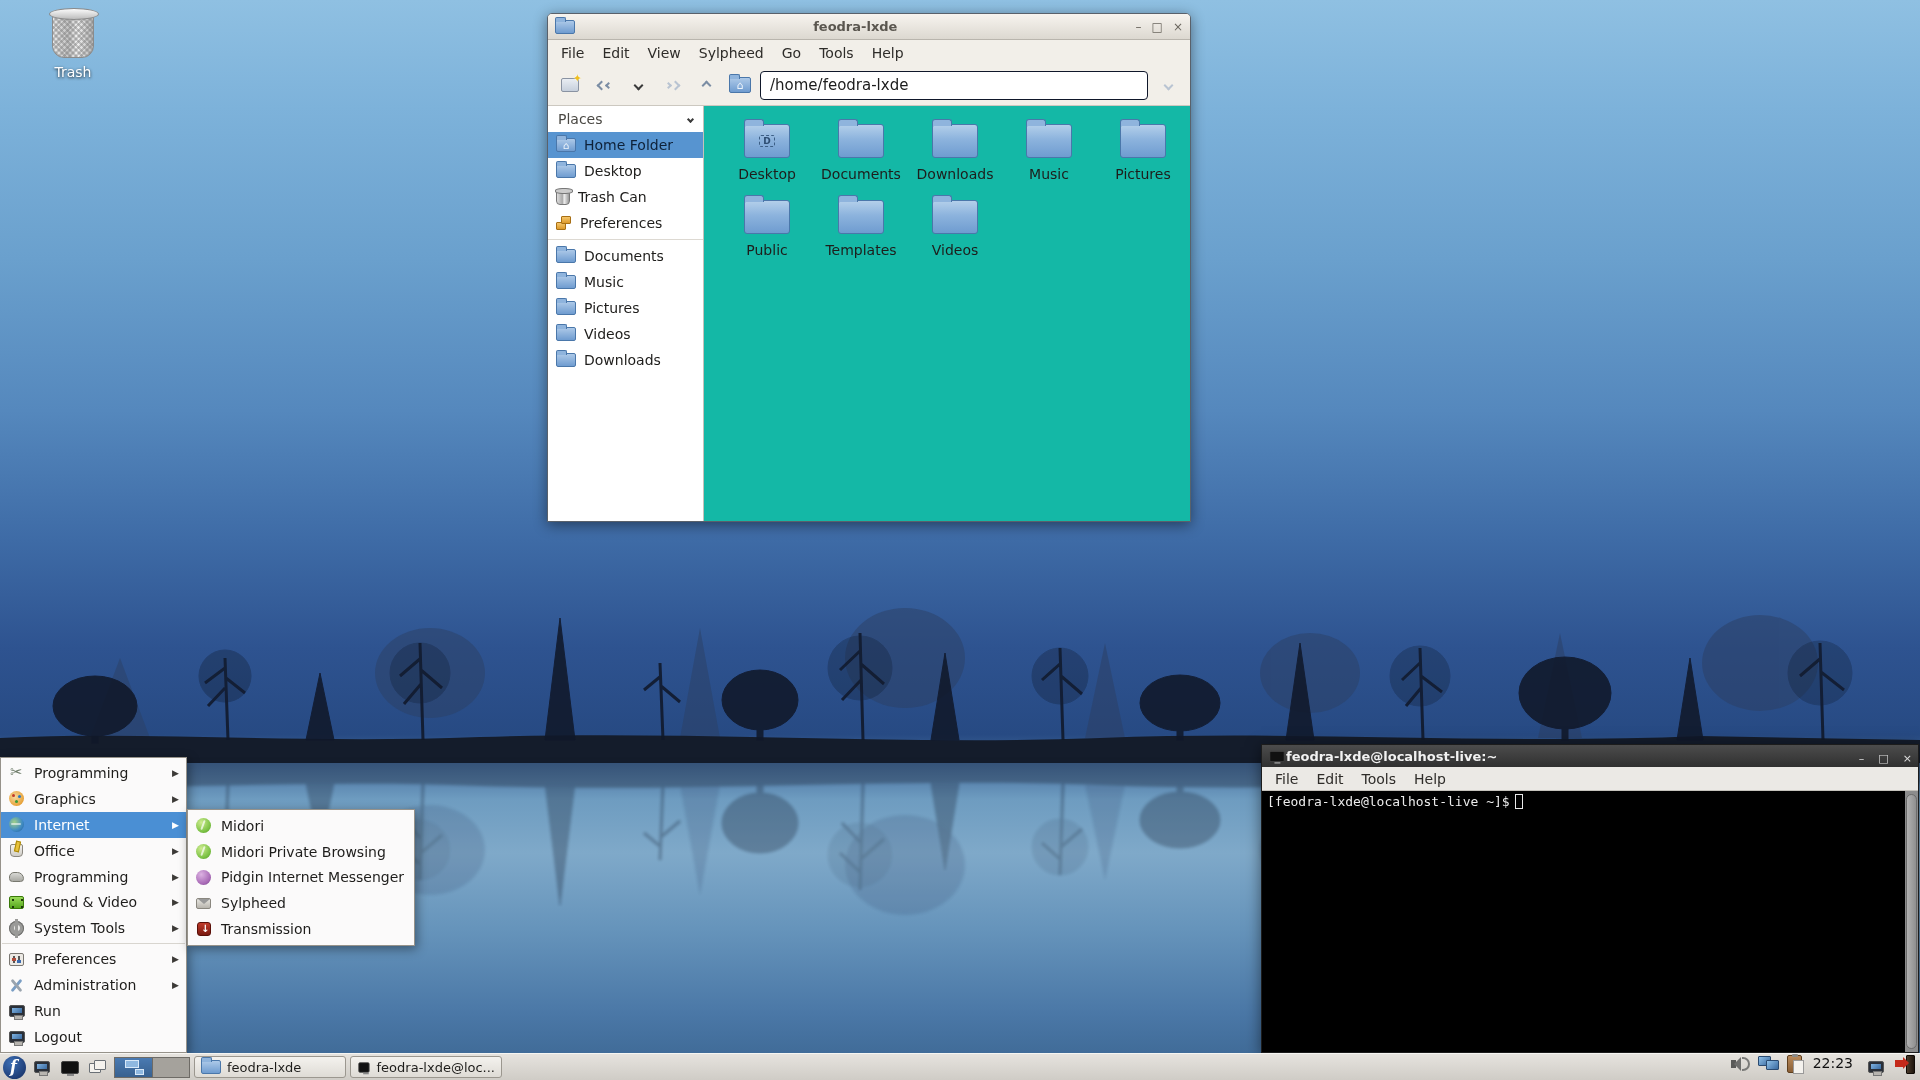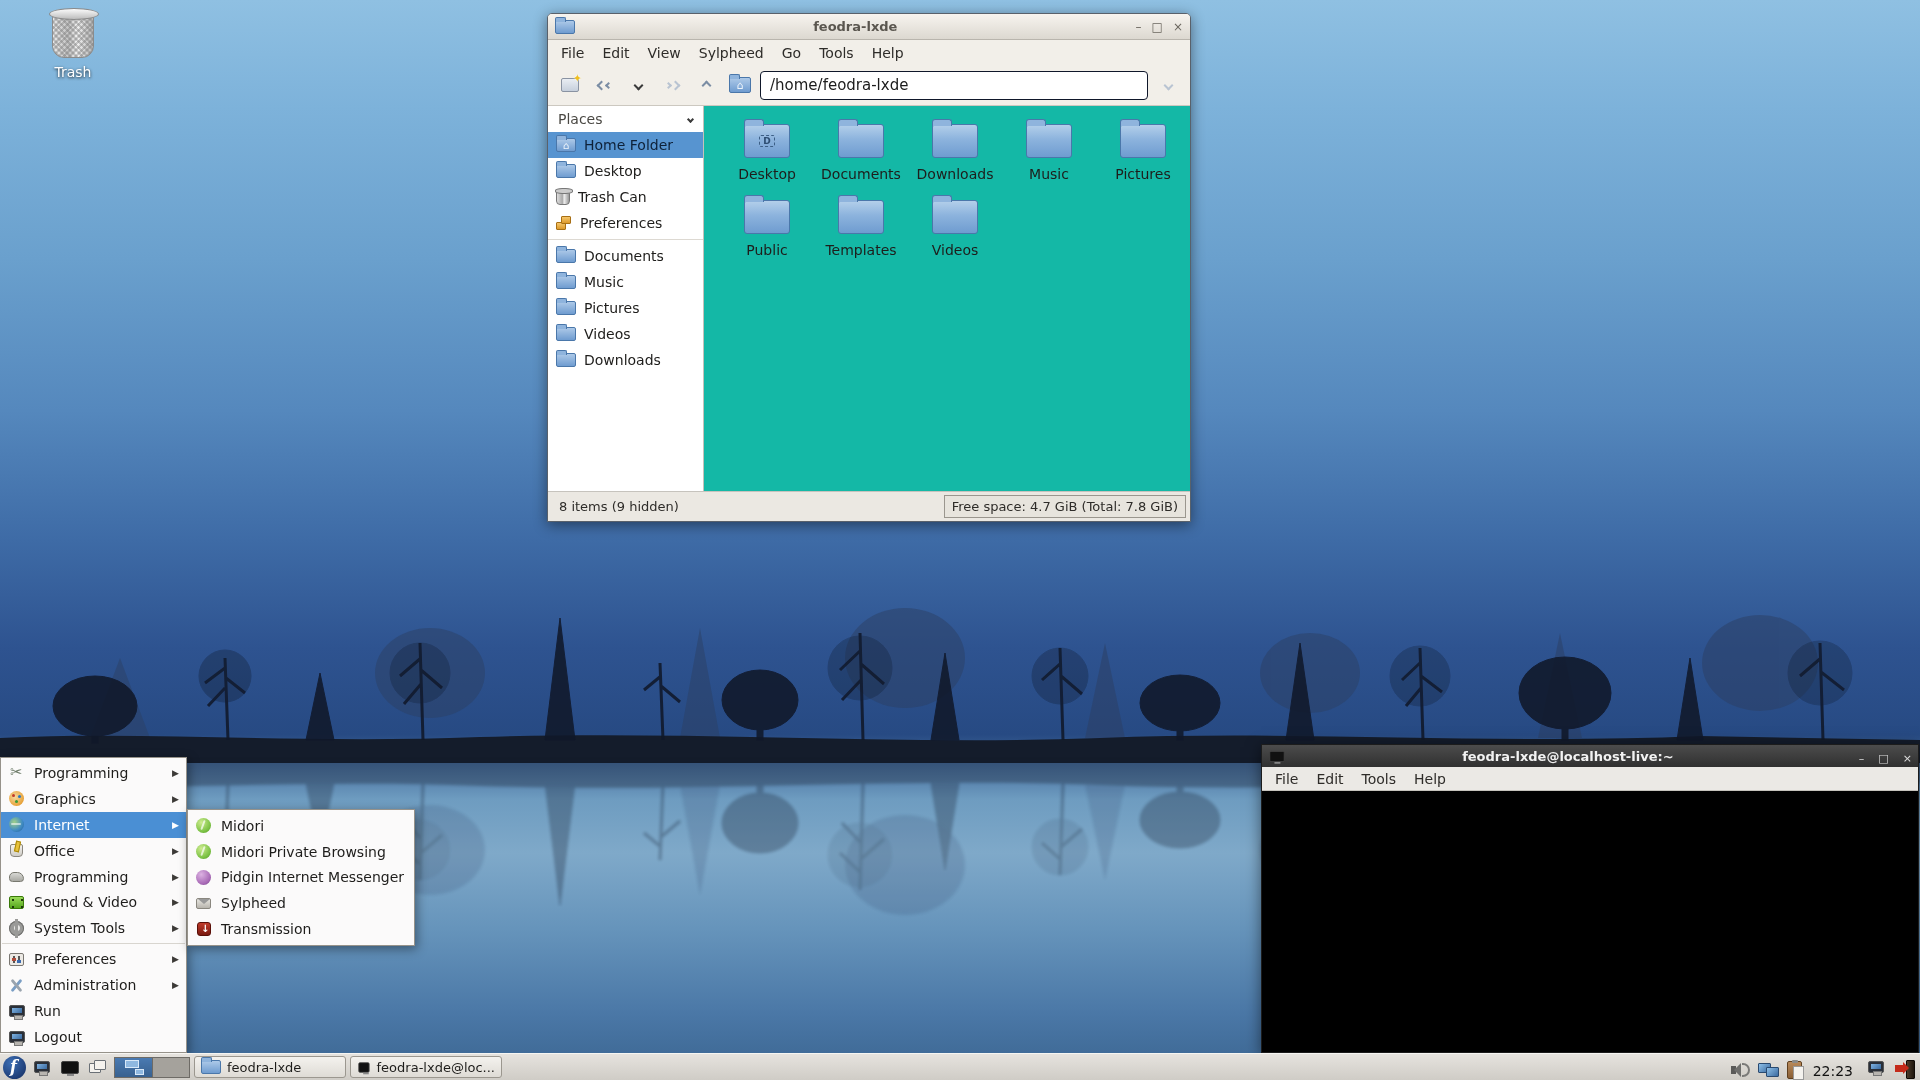--- a/index.html
+++ b/index.html
@@ -146,21 +146,21 @@
     background:#fbfafa; border:1px solid #96928a; box-shadow:2px 3px 10px rgba(0,0,0,.4);
     display:flex; flex-direction:column; padding:3px 0; font-size:14px; color:#1e1d1b; }
   .submenu .menu-item { flex:1; }
 
   
   .terminal { position:absolute; left:1261px; top:744px; width:658px; height:309px;
     border:1px solid #1c1c1c; background:#000; box-shadow:0 3px 14px rgba(0,0,0,.5);
     display:flex; flex-direction:column; }
   .term-titlebar { height:22px; flex:none; display:flex; align-items:center; padding:0 6px;
     background:linear-gradient(#4c4c4c,#303030); }
-  .term-title { flex:1; text-align:center; font-size:13px; font-weight:bold; color:#f2f2f2; }
+  .term-title { flex:1; font-size:13px; font-weight:bold; color:#f2f2f2; }
   .term-controls span { color:#ddd; font-size:11px; margin-left:9px; line-height:1; }
   .term-menubar { height:24px; flex:none; display:flex; align-items:center; background:#ebe9e5;
     border-bottom:1px solid #c5c2bc; font-size:14px; color:#2e2c29; padding:0 4px; }
   .term-menubar span { padding:2px 9px; }
   .term-body { flex:1; position:relative; background:#000; font-family:"DejaVu Sans Mono", monospace;
     font-size:13px; color:#ececec; padding:3px 5px; }
   .term-line { display:flex; align-items:center; gap:5px; }
   .cursor { display:inline-block; width:8px; height:15px; border:1px solid #e8e8e8; }
   .term-scrollbar { position:absolute; right:0; top:0; bottom:0; width:13px; background:#8c8c8c; }
   .term-scrollbar .thumb { position:absolute; left:1px; right:1px; top:3px; bottom:3px;
@@ -185,21 +185,21 @@
   .pager .desk { width:37px; height:19px; position:relative; }
   .desk.active { background:#3f6fa8; background:linear-gradient(#4a7ab2,#38618f); }
   .desk.active i { position:absolute; background:#8fb8e0; border:1px solid #d8e8f8; }
   .desk.active i:nth-child(1){ left:10px; top:2px; width:14px; height:8px; }
   .desk.active i:nth-child(2){ left:20px; bottom:2px; width:9px; height:6px; }
   .desk.other { background:#a5a29c; border-left:1px solid #6e6b66; }
   .task-btn { flex:none; width:152px; height:22px; display:flex; align-items:center; gap:6px;
     background:linear-gradient(#f4f2ee,#dedbd5); border:1px solid #9b978f; border-radius:3px;
     padding:0 6px; font-size:13px; color:#1e1d1b; overflow:hidden; white-space:nowrap; }
   .task-btn .ico-blackscreen { transform:scale(.8); }
-  .tray { margin-left:auto; display:flex; align-items:flex-end; gap:7px; padding-right:2px; }
+  .tray { margin-left:auto; display:flex; align-items:flex-start; gap:7px; padding-right:2px; }
   .clock { font-size:14px; color:#111; margin:0 4px; }
   .ico-speaker { position:relative; width:20px; height:18px; }
   .ico-speaker::before { content:""; position:absolute; left:0; top:5px; width:5px; height:8px; background:#5a5a58; }
   .ico-speaker::after { content:""; position:absolute; left:3px; top:2px;
     border-top:7px solid transparent; border-bottom:7px solid transparent; border-right:7px solid #6e6e6c; }
   .ico-speaker .waves { position:absolute; left:11px; top:2px; width:8px; height:14px;
     border:2px solid #7a7a78; border-left:none; border-radius:0 10px 10px 0; }
   .ico-netmon { position:relative; width:22px; height:17px; }
   .ico-netmon i { position:absolute; width:13px; height:10px; background:linear-gradient(135deg,#8fc0e8,#3a6aa0); border:1px solid #2a4a70; border-radius:1px; }
   .ico-netmon i:nth-child(1){ left:0; top:1px; }
@@ -403,24 +403,20 @@
       <div class="file-cell">
         <span class="folder big"></span>
         <div class="label">Templates</div>
       </div>
       <div class="file-cell">
         <span class="folder big"></span>
         <div class="label">Videos</div>
       </div>
     </div>
   </div>
-  <div class="fm-statusbar">
-    <span class="status-left">8 items (9 hidden)</span>
-    <span class="status-right">Free space: 4.7 GiB (Total: 7.8 GiB)</span>
-  </div>
 </div>
 
 <div class="start-menu">
   <div class="menu-item">
     <span class="mi-icon ico-scissors">✂</span>
     <span>Programming</span>
     <span class="arrow">▶</span>
   </div>
   <div class="menu-item">
     <span class="mi-icon">
@@ -534,20 +530,29 @@
       <span>–</span>
       <span>□</span>
       <span>×</span>
     </span>
   </div>
   <div class="term-menubar">
     <span>File</span>
     <span>Edit</span>
     <span>Tools</span>
     <span>Help</span>
+  </div>
+  <div class="term-body">
+    <div class="term-line">
+      <span>[feodra-lxde@localhost-live ~]$</span>
+      <span class="cursor"></span>
+    </div>
+    <div class="term-scrollbar">
+      <div class="thumb"></div>
+    </div>
   </div>
 </div>
 
 <div class="taskbar">
   <div class="fedora-btn"></div>
   <div class="tb-icon">
       <span class="ico-monitor"></span>
     </div>
   <div class="tb-icon">
       <span class="ico-blackscreen"></span>

